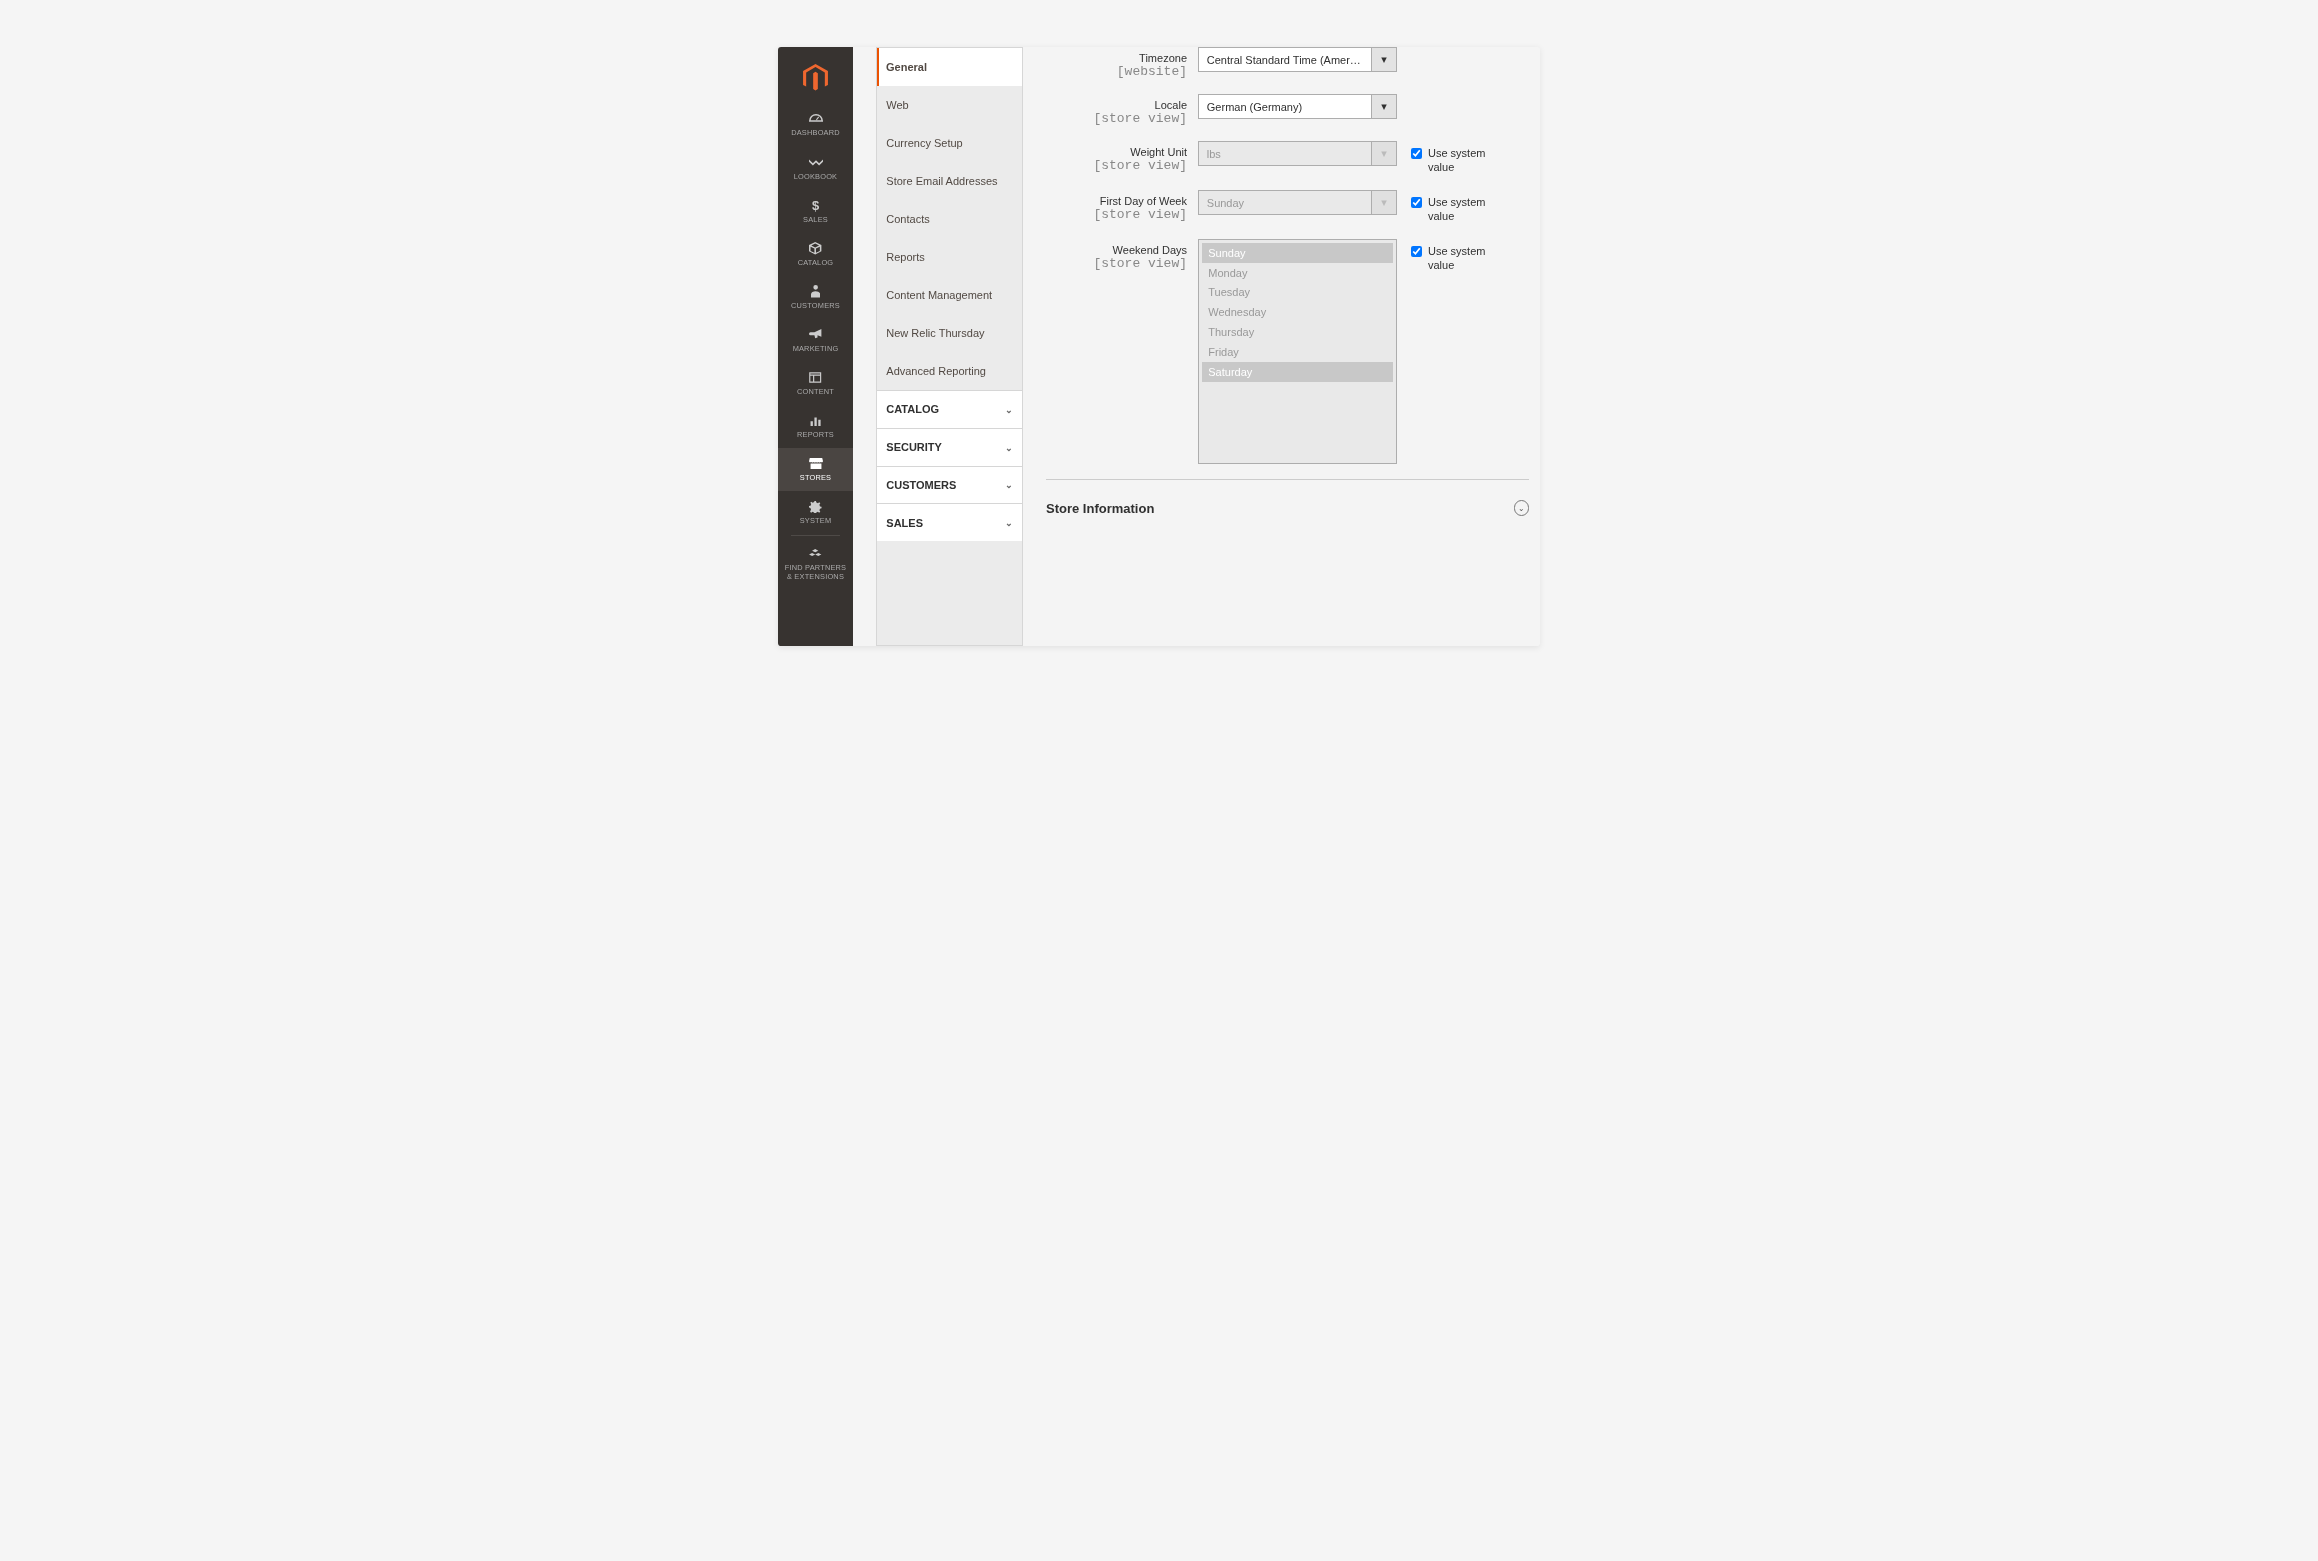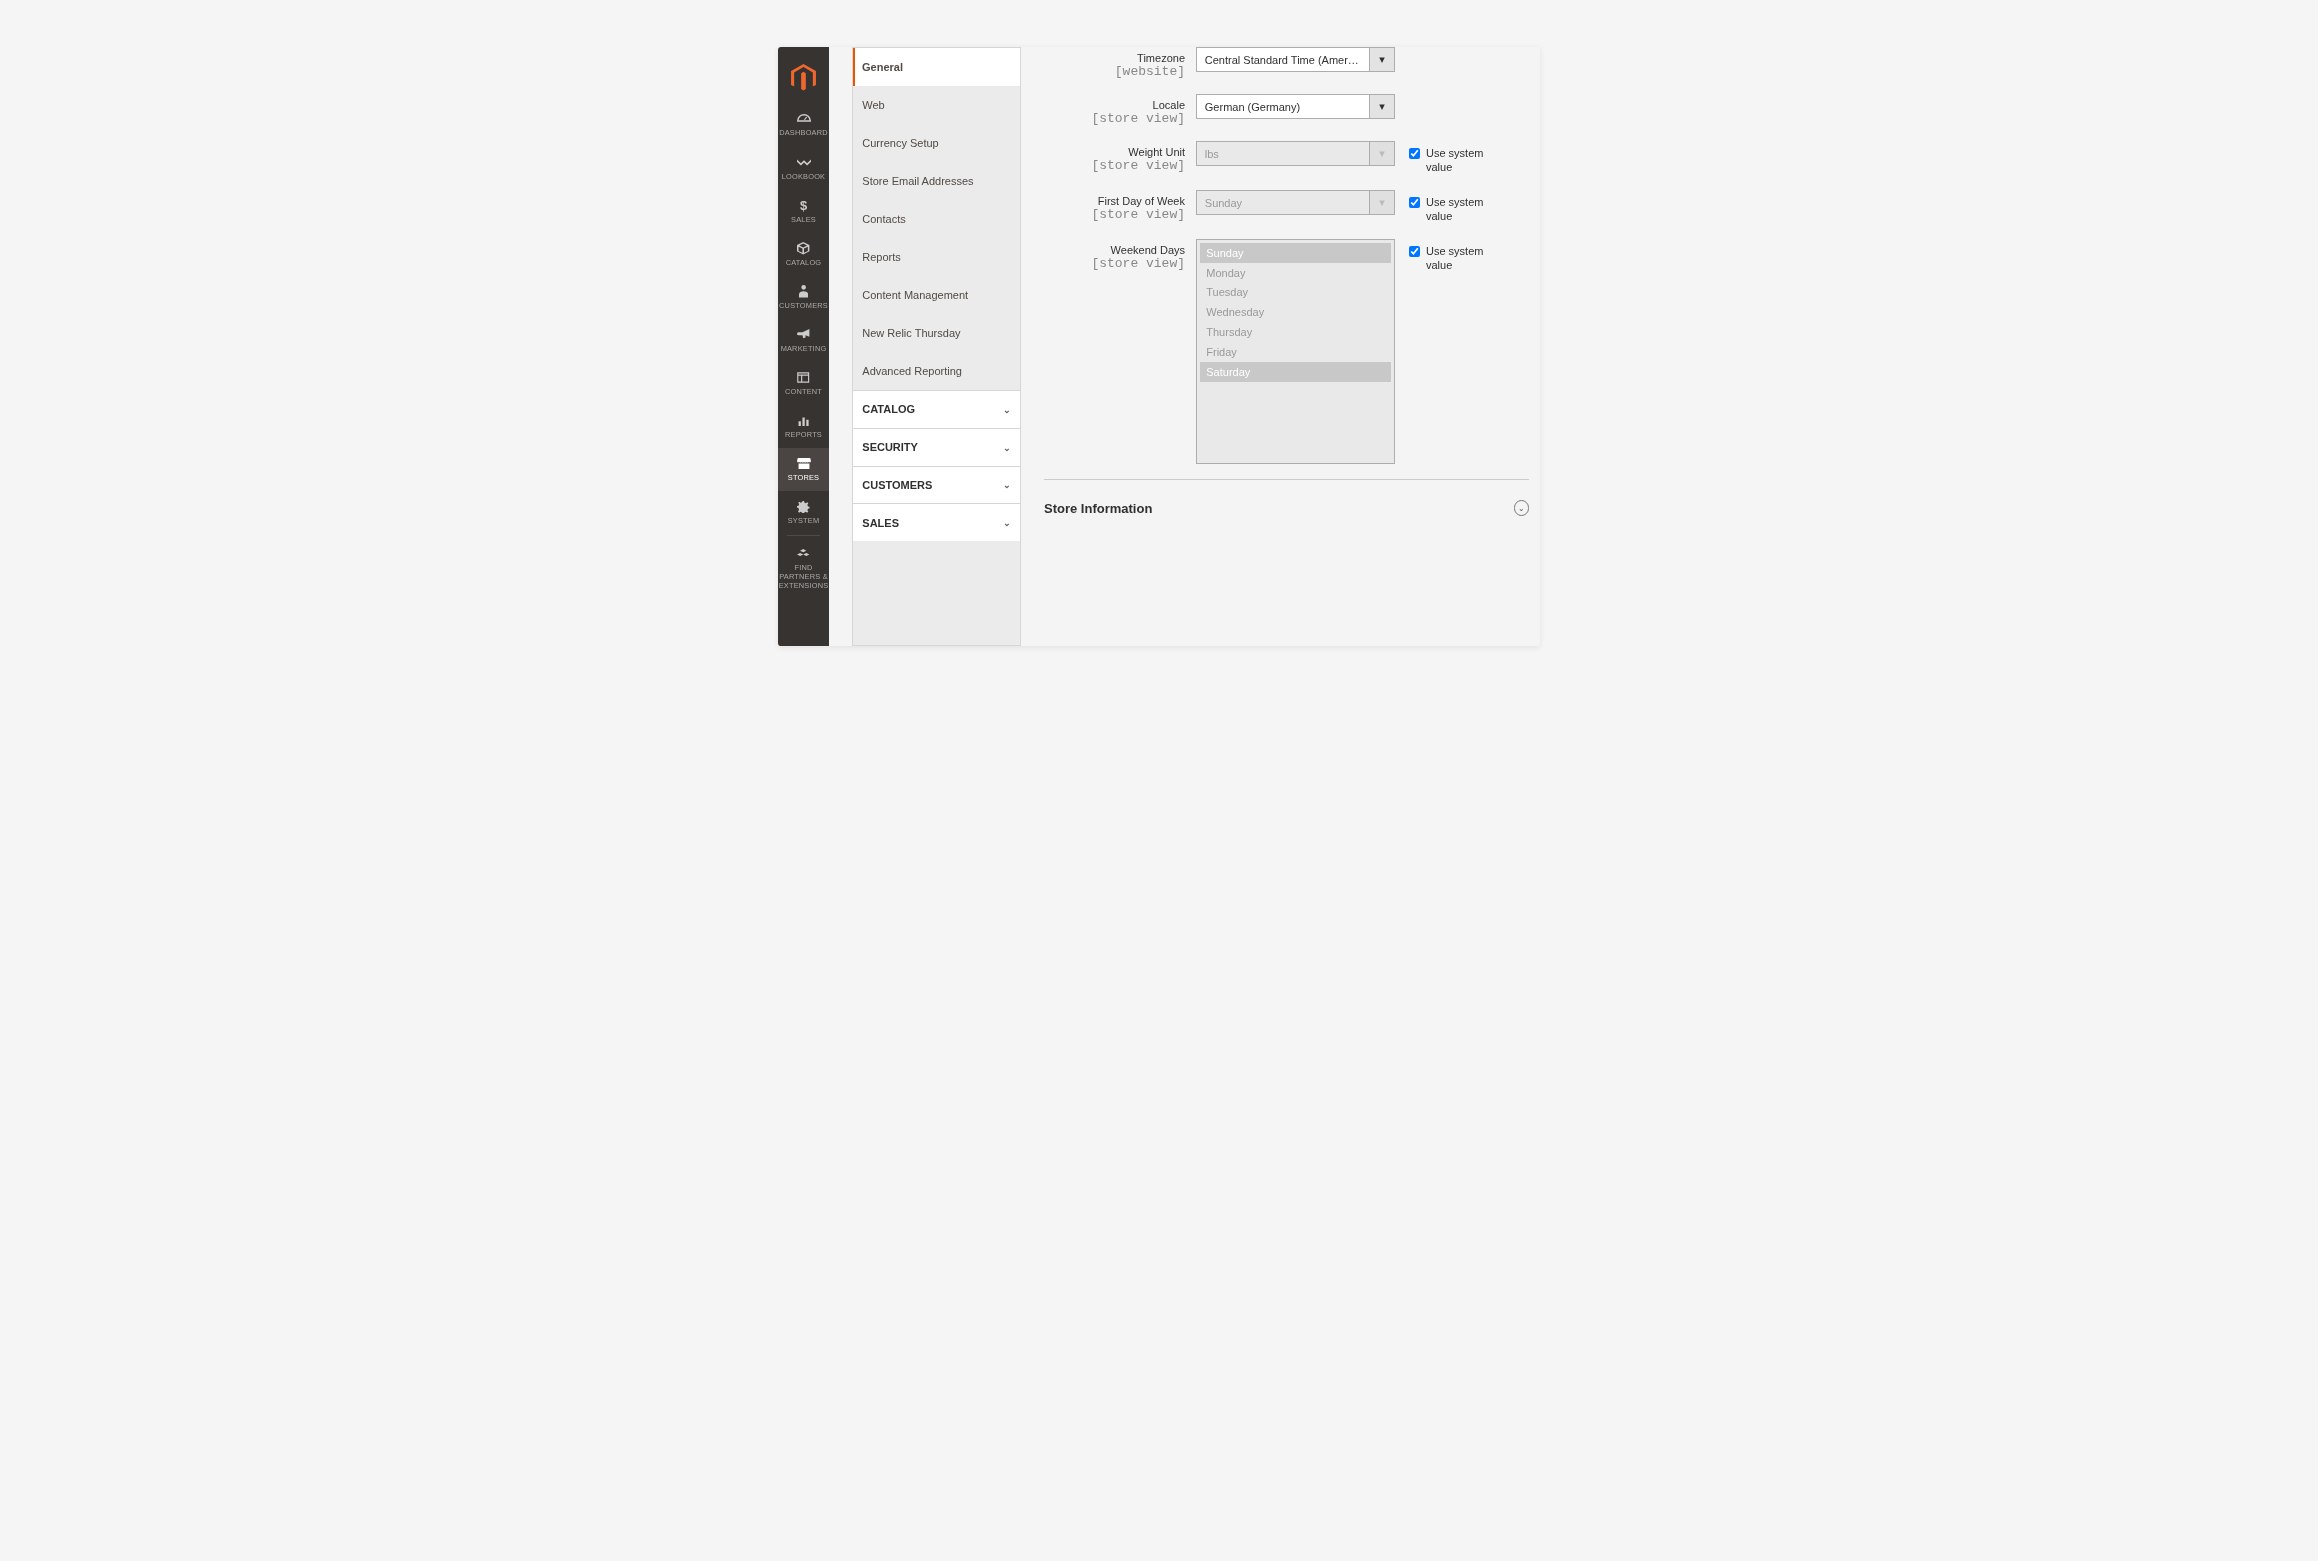--- a/index.html
+++ b/index.html
@@ -1,31 +1,31 @@
 <!DOCTYPE html>
 <html style="font-size:12.4px"><head>
 <meta charset="utf-8">
 <style>
 * { box-sizing: border-box; margin: 0; padding: 0; }
 body { background: #f5f5f5; font-family: 'Helvetica Neue', Arial, sans-serif; display: flex; justify-content: center; align-items: flex-start; padding: 47px 0; }
 .app-window { width: 762px; height: 599px; background: #f4f4f4; border-radius: 3.1px; box-shadow: 0 1.6px 6.2px rgba(0,0,0,0.08); display: flex; overflow: hidden; }
-.sidebar { width: 51px; background: #373330; display: flex; flex-direction: column; align-items: center; padding-top: 9.3px; flex-shrink: 0; }
+.sidebar { width: 75px; background: #373330; display: flex; flex-direction: column; align-items: center; padding-top: 9.3px; flex-shrink: 0; }
 .logo { width: 28px; height: 28px; margin: 7.8px 0 11px; display:flex;align-items:center;justify-content:center; }
 .sidebar-item { width: 100%; display:flex; flex-direction:column; align-items:center; justify-content:center; padding: 9.3px 0 7.8px; cursor: pointer; color:#aaa; }
 .sidebar-item.active { background:#4a4542; color:#fff; }
 .sidebar-item .icon { font-size:12.4px; color:#ccc; margin-bottom:3.1px; height:14px; display:flex;align-items:center;justify-content:center;}
 .sidebar-item.active .icon { color:#fff; }
 .sidebar-item .label { font-size:7.4px; letter-spacing:0.2px; text-align:center; line-height:1.2; padding:0 3.1px; }
 .sidebar-divider { height:0.8px; background:#4e4a47; width:66%; margin:1.6px 0; }
 .main { flex:1; display:flex; flex-direction:column; overflow:hidden; }
 .header { display:flex; justify-content:space-between; align-items:center; padding: 11px 12.4px 11px 12.4px; }
 .header h1 { font-size:22px; font-weight:400; color:#41362f; }
 .save-btn { background:#eb5202; color:#fff; border:none; padding:8.5px 14px; font-size:11.2px; font-weight:600; border-radius:1.6px; cursor:pointer; }
 .content { flex:1; display:flex; overflow:hidden; padding: 0 11px 0 23px; }
-.config-sidebar { width:169px; background:#ebebeb; border:0.8px solid #d6d6d6; display:flex; flex-direction:column; flex-shrink:0; overflow-y:auto; }
+.config-sidebar { width:147px; background:#ebebeb; border:0.8px solid #d6d6d6; display:flex; flex-direction:column; flex-shrink:0; overflow-y:auto; }
 .cs-item { padding:13px 9.3px; font-size:11px; color:#514943; background:#ebebeb; border-bottom:0; cursor:pointer; }
 .cs-item.active { background:#fff; border-left:2.3px solid #eb5202; font-weight:600; padding-left:7px; }
 .cs-group { padding:12.4px 9.3px; font-size:11px; font-weight:700; color:#303030; background:#fff; border-top:0.8px solid #d6d6d6; display:flex; justify-content:space-between; align-items:center; cursor:pointer; text-transform:uppercase; }
 .cs-group .chev { font-size:9.3px; color:#666; }
 .config-main { flex:1; padding: 0 0 0 23px; overflow-y:auto; }
 .section-head { display:flex; justify-content:space-between; align-items:center; padding: 20px 0 14px; border-top:0.8px solid #ccc; }
 .section-head.first { border-top:none; padding-top:26px;}
 .section-head h2 { font-size:13px; font-weight:700; color:#303030; }
 .collapse-btn { width:15.5px; height:15.5px; border:0.8px solid #777; border-radius:50%; display:flex;align-items:center;justify-content:center; font-size:7.8px; color:#555; cursor:pointer; }
 .field-row { display:flex; align-items:flex-start; margin-bottom:15.5px; }

